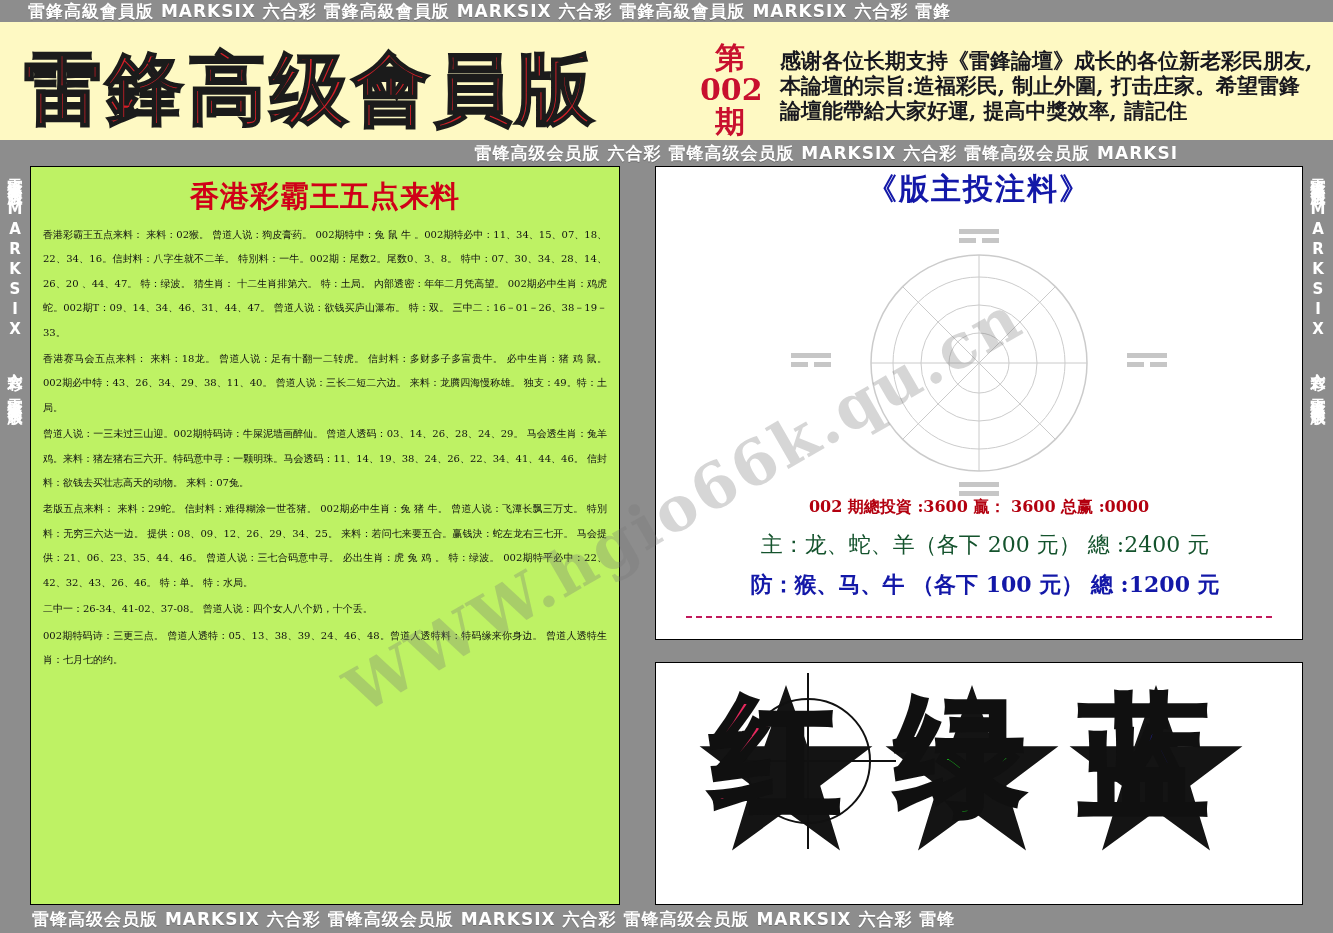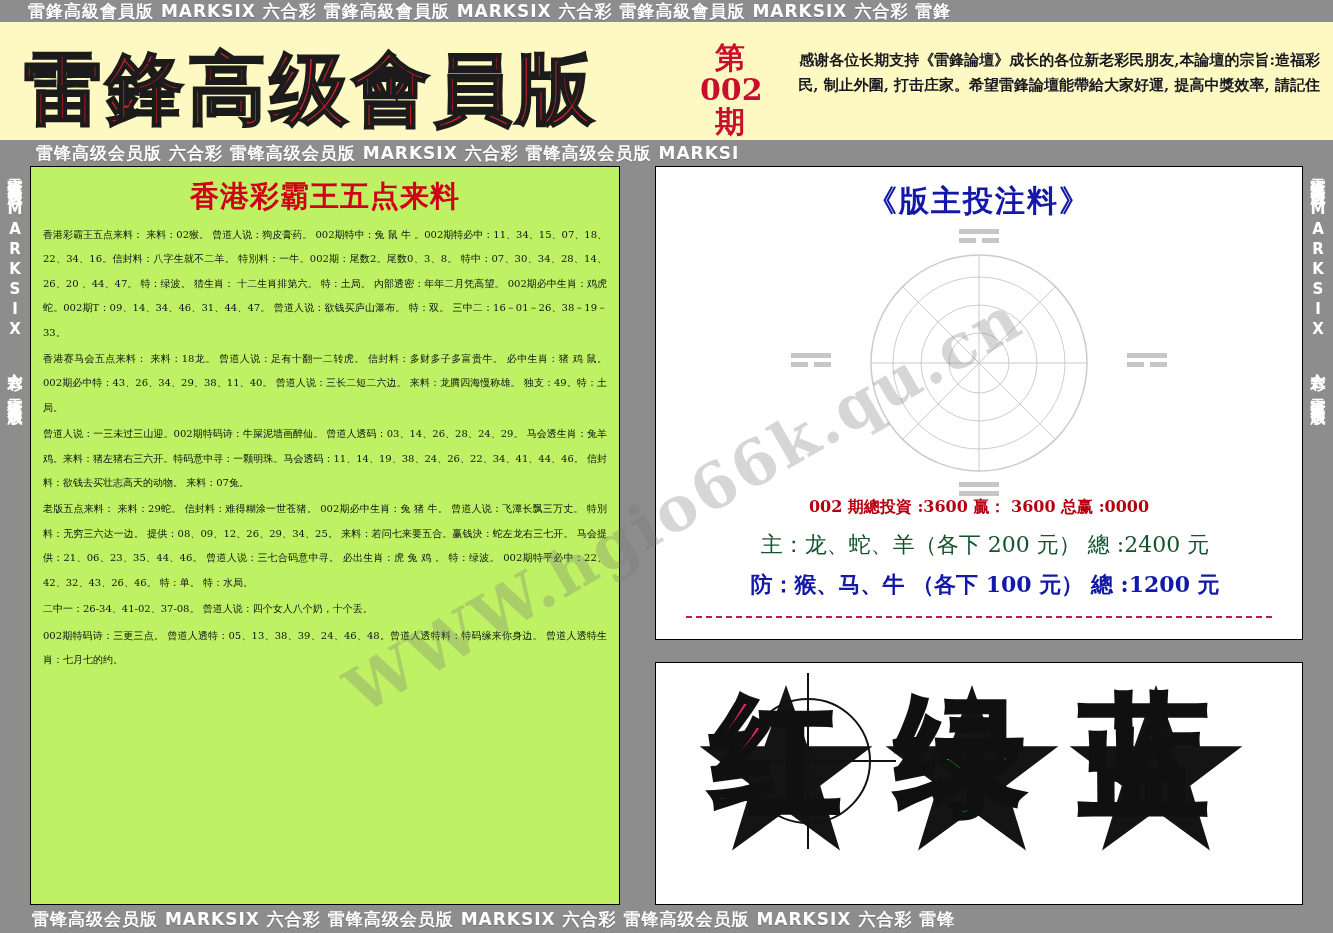--- a/index.html
+++ b/index.html
@@ -19,21 +19,21 @@
     font-weight:bold;
     font-size:17px;
     letter-spacing:1px;
     white-space:nowrap;
     overflow:hidden;
     text-shadow:0 1px 0 #6d6d6d;
     background:#8d8d8d;
     padding-left:28px;
   }
   .strip-top{left:0;top:0;width:1333px;height:22px;line-height:22px;}
-  .strip-mid{left:8px;top:140px;width:1150px;height:26px;line-height:26px;}
+  .strip-mid{left:0;top:140px;width:1150px;height:26px;line-height:26px;text-align:right;}
   .strip-bot{left:4px;top:905px;width:1333px;height:28px;line-height:28px;}
   .strip-inner{left:655px;top:677px;width:678px;height:22px;line-height:22px;background:transparent;font-size:16px;}
 
   .side{
     position:absolute;top:166px;width:30px;height:739px;
     background:#8d8d8d;color:#fff;font-weight:bold;font-size:15px;
     writing-mode:vertical-rl;text-orientation:upright;
     line-height:30px;letter-spacing:2px;overflow:hidden;
   }
   .side-l{left:0;}
@@ -54,23 +54,22 @@
     white-space:nowrap;
   }
   .issue{
     position:absolute;left:700px;top:20px;width:60px;
     color:#c8102e;font-size:30px;font-weight:bold;line-height:32px;
     text-align:center;
     font-family:"DejaVu Serif","Liberation Serif",serif;
   }
   .header-note{
     position:absolute;left:780px;top:26px;width:540px;
-    color:#18181f;font-size:15px;line-height:25px;font-weight:bold;
-    font-family:"DejaVu Serif","Liberation Serif",serif;
-    text-align:right;
+    color:#18181f;font-size:21px;line-height:25px;font-weight:bold;
+    font-family:"DejaVu Serif","Liberation Serif",serif;
   }
 
   
   .panel-left{
     position:absolute;left:30px;top:166px;width:590px;height:739px;
     background:#bef264;border:1px solid #000;box-sizing:border-box;
     overflow:hidden;
   }
   .panel-left h2{
     margin:10px 0 6px;text-align:center;
@@ -84,21 +83,21 @@
     font-family:"DejaVu Serif","Liberation Serif",serif;
   }
   .ltext p{margin:0 0 2px;}
 
   .panel-right-top{
     position:absolute;left:655px;top:166px;width:648px;height:474px;
     background:#ffffff;border:1px solid #000;box-sizing:border-box;
     overflow:hidden;
   }
   .panel-right-top h2{
-    margin:14px 0 0;text-align:center;font-size:30px;font-weight:bold;
+    margin:2px 0 0;text-align:center;font-size:30px;font-weight:bold;
     color:#1318a8;
     font-family:"DejaVu Serif","Liberation Serif",serif;
     letter-spacing:2px;
   }
   .bagua{
     position:absolute;left:50%;top:196px;transform:translate(-50%,-50%);
     width:420px;height:300px;opacity:.30;
   }
   .bet-block{
     position:absolute;left:0;right:0;top:330px;

